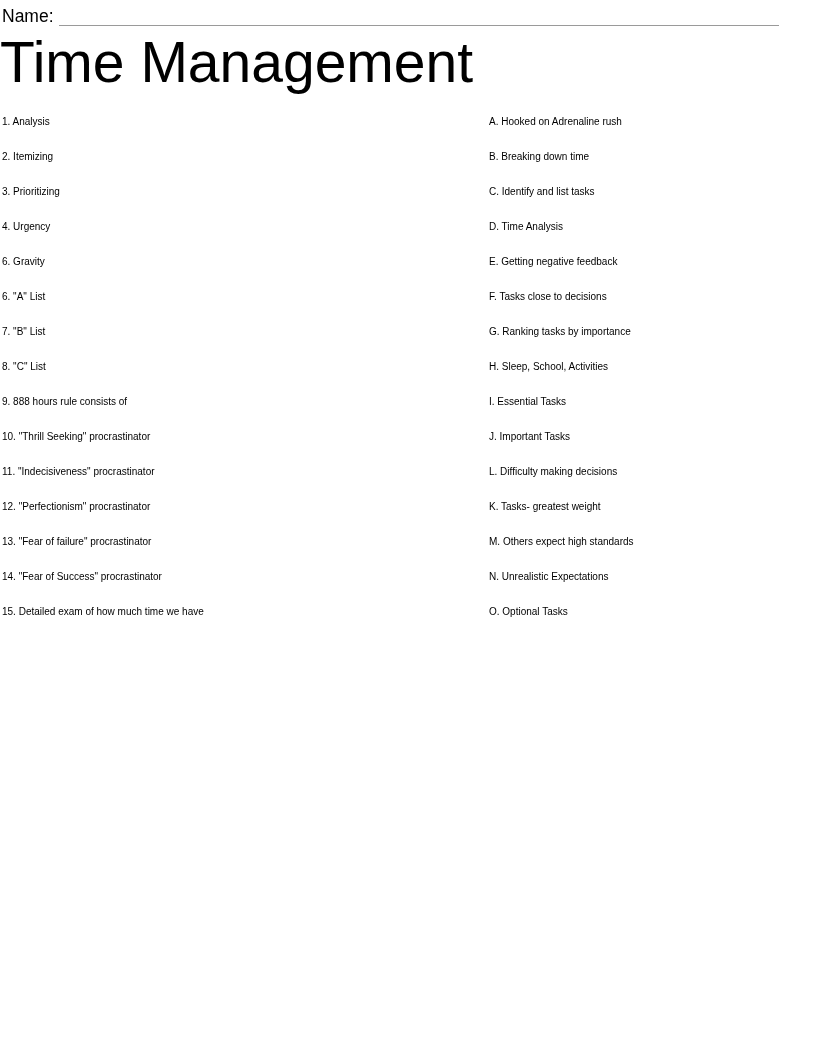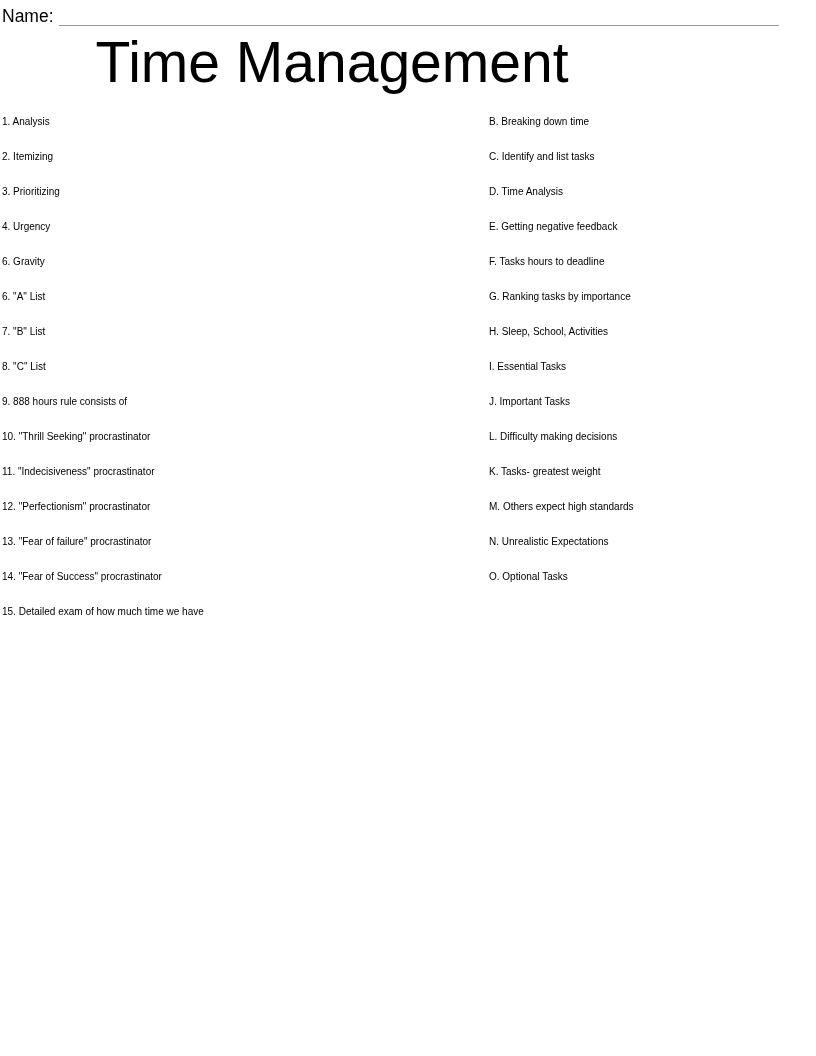--- a/index.html
+++ b/index.html
@@ -33,21 +33,20 @@
     width: 720px;
     height: 16px;
     margin-left: 5px;
     border-bottom: 1px solid #9a9a9a;
   }
   .title {
     position: absolute;
     top: 31px;
     left: 0;
     width: 664px;
-    text-align: center;
     font-size: 57px;
     line-height: 62px;
     font-weight: 400;
     letter-spacing: 0px;
   }
   .col {
     position: absolute;
     top: 113px;
   }
   .col-left  { left: 2px;   width: 470px; }
@@ -81,25 +80,26 @@
   <div class="item">9. 888 hours rule consists of</div>
   <div class="item">10. "Thrill Seeking" procrastinator</div>
   <div class="item">11. "Indecisiveness" procrastinator</div>
   <div class="item">12. "Perfectionism" procrastinator</div>
   <div class="item">13. "Fear of failure" procrastinator</div>
   <div class="item">14. "Fear of Success" procrastinator</div>
   <div class="item">15. Detailed exam of how much time we have</div>
 </div>
 
 <div class="col col-right">
+  <div class="item">A. Hooked on Adrenaline rush</div>
   <div class="item">B. Breaking down time</div>
   <div class="item">C. Identify and list tasks</div>
   <div class="item">D. Time Analysis</div>
   <div class="item">E. Getting negative feedback</div>
-  <div class="item">F. Tasks hours to deadline</div>
+  <div class="item">F. Tasks close to decisions</div>
   <div class="item">G. Ranking tasks by importance</div>
   <div class="item">H. Sleep, School, Activities</div>
   <div class="item">I. Essential Tasks</div>
   <div class="item">J. Important Tasks</div>
   <div class="item">L. Difficulty making decisions</div>
   <div class="item">K. Tasks- greatest weight</div>
   <div class="item">M. Others expect high standards</div>
   <div class="item">N. Unrealistic Expectations</div>
   <div class="item">O. Optional Tasks</div>
 </div>

